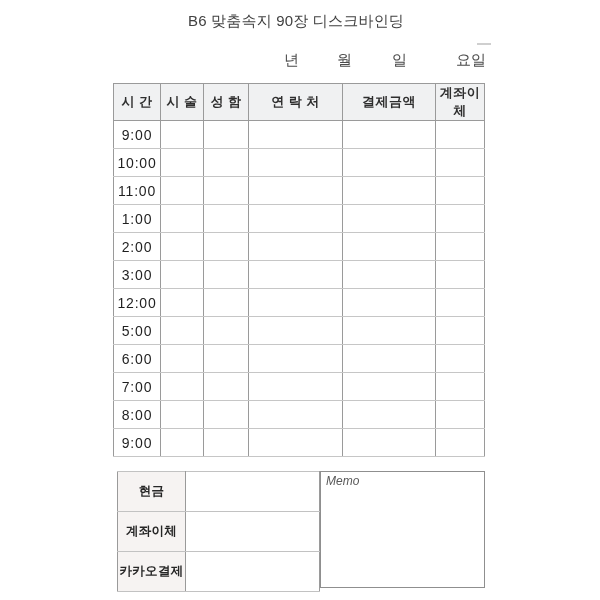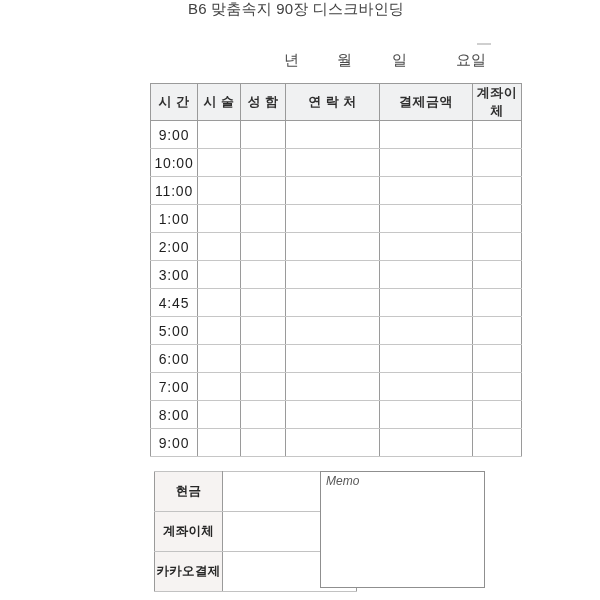--- a/index.html
+++ b/index.html
@@ -10,21 +10,21 @@
     height: 600px;
     background: #ffffff;
     font-family: "Liberation Sans", sans-serif;
     color: #3f3f3f;
     overflow: hidden;
   }
 
   
   .title {
     position: absolute;
-    top: 0;
+    top: 12px;
     left: 0;
     width: 592px;
     text-align: center;
     font-size: 15px;
     font-weight: 500;
     color: #414141;
     letter-spacing: 0.2px;
   }
 
   
@@ -43,21 +43,21 @@
   .corner-dash {
     position: absolute;
     left: 477px;
     top: 43px;
     width: 14px;
     height: 2px;
     background: #cfcfcf;
   }
 
   
-  table { border-collapse: collapse; table-layout: fixed; margin-left: 37px; }
+  table { border-collapse: collapse; table-layout: fixed; }
   .schedule {
     position: absolute;
     left: 113px;
     top: 83px;
     width: 371px;
     height: 374px;
     border: 1.5px solid #8e8e8e;
   }
   .schedule th {
     background: #f0f1f2;
@@ -219,21 +219,21 @@
         <tr>
           <td class="time">3:00</td>
           <td></td>
           <td></td>
           <td></td>
           <td></td>
           <td></td>
         </tr>
 
         <tr>
-          <td class="time">4:45</td>
+          <td class="time">12:00</td>
           <td></td>
           <td></td>
           <td></td>
           <td></td>
           <td></td>
         </tr>
 
         <tr>
           <td class="time">5:00</td>
           <td></td>

